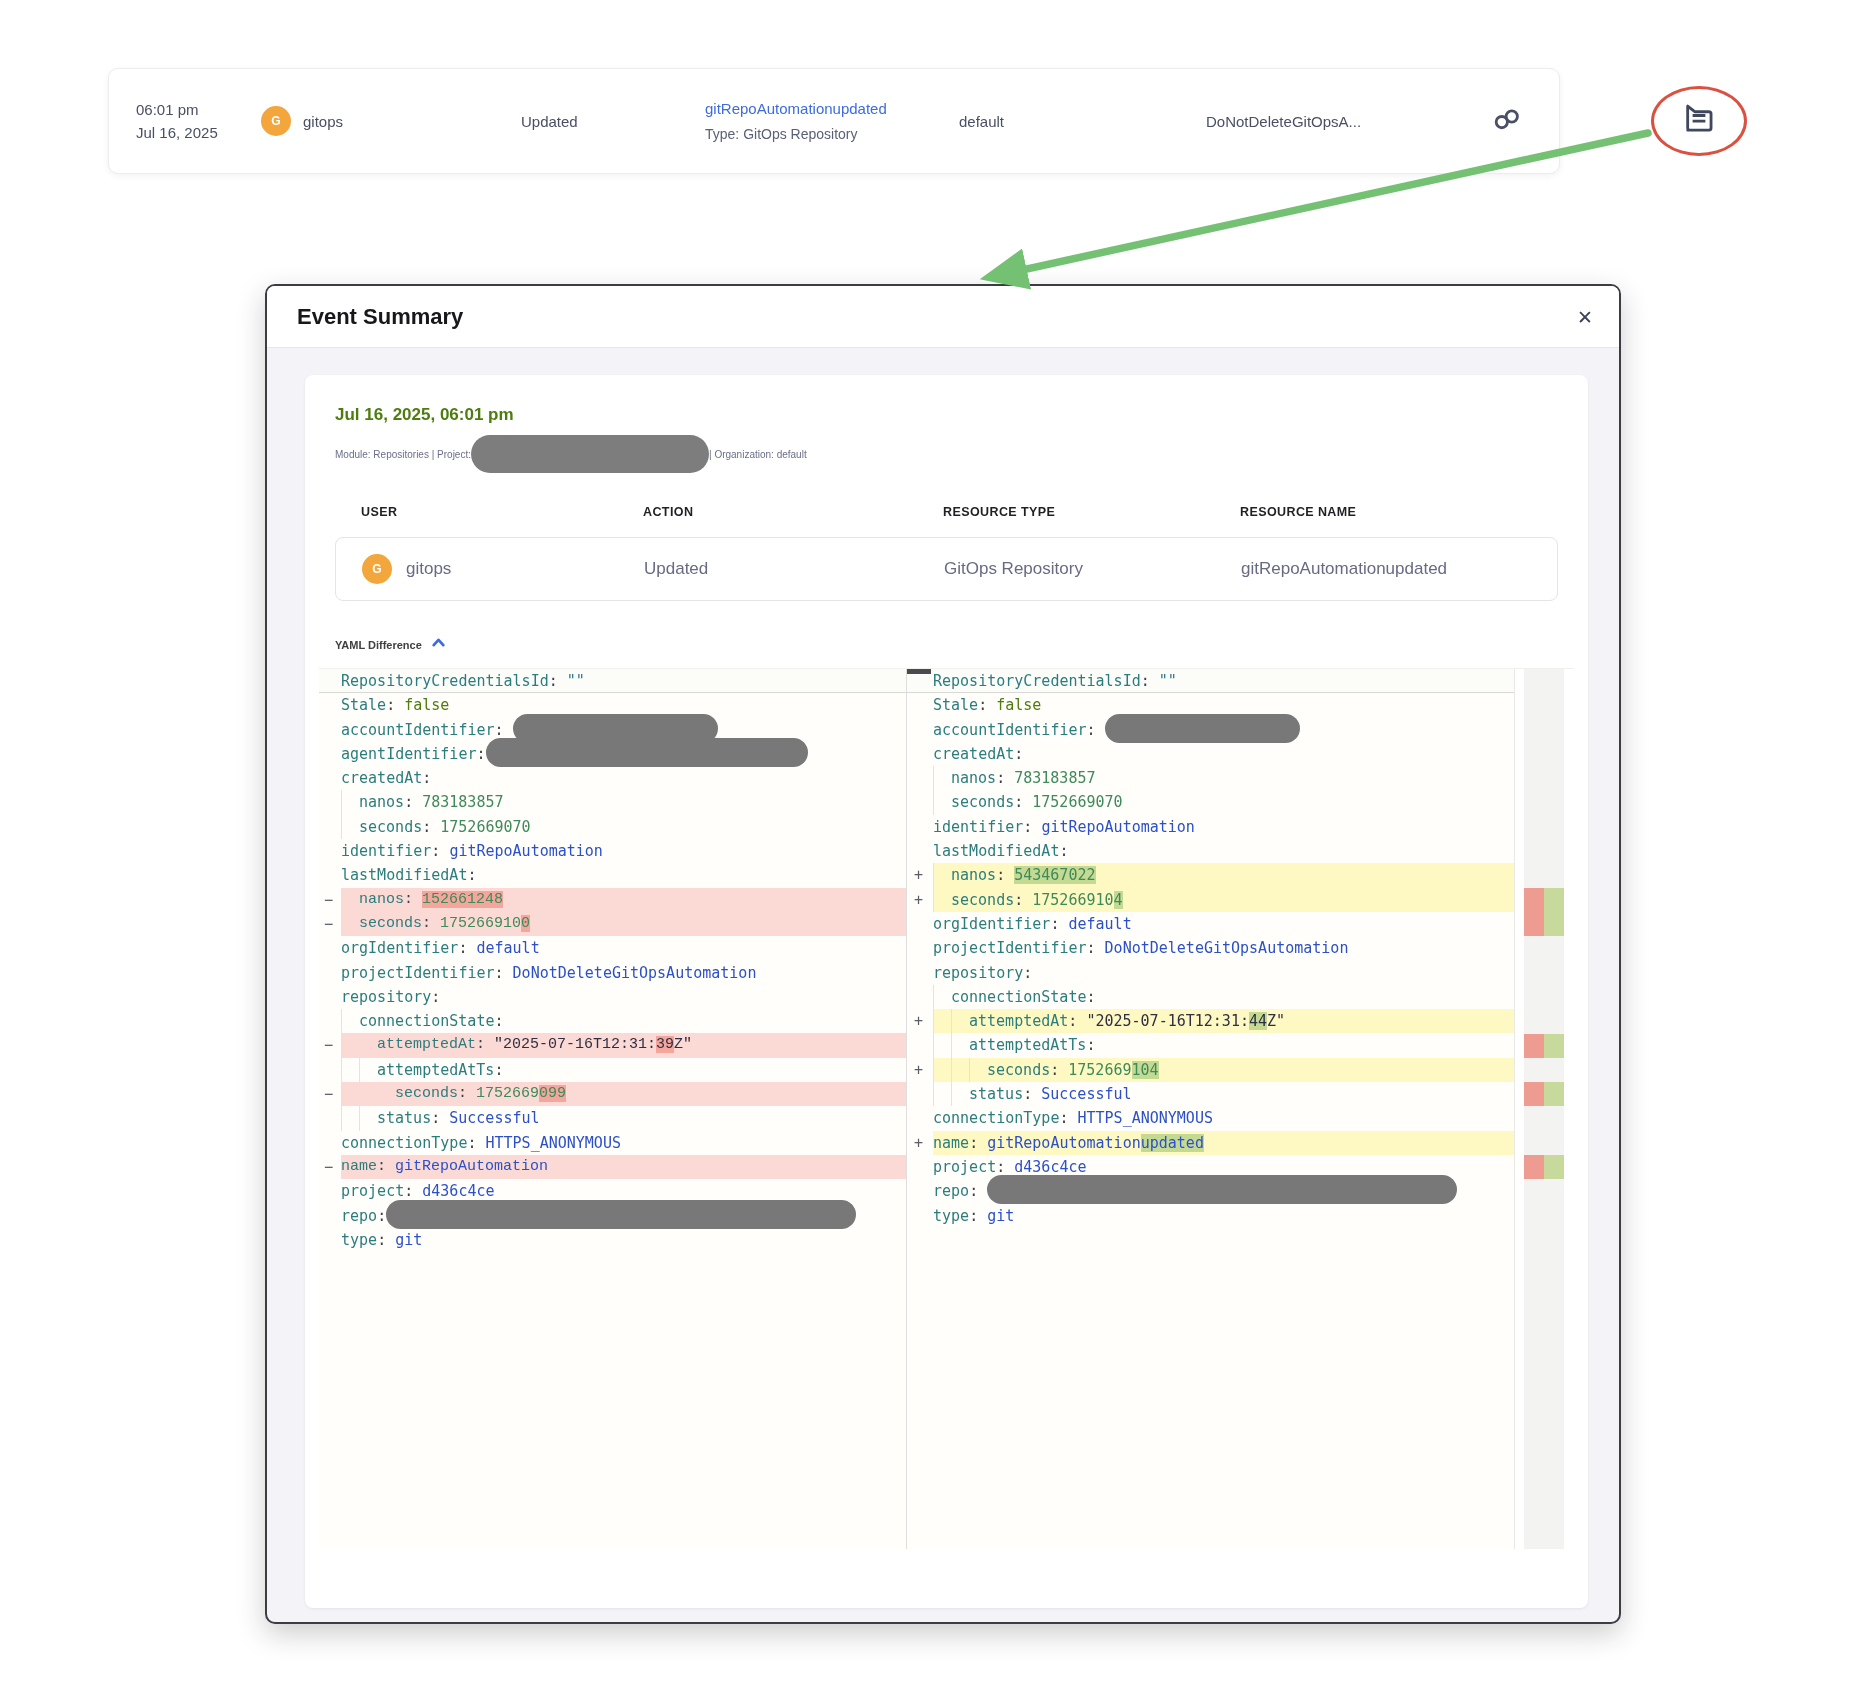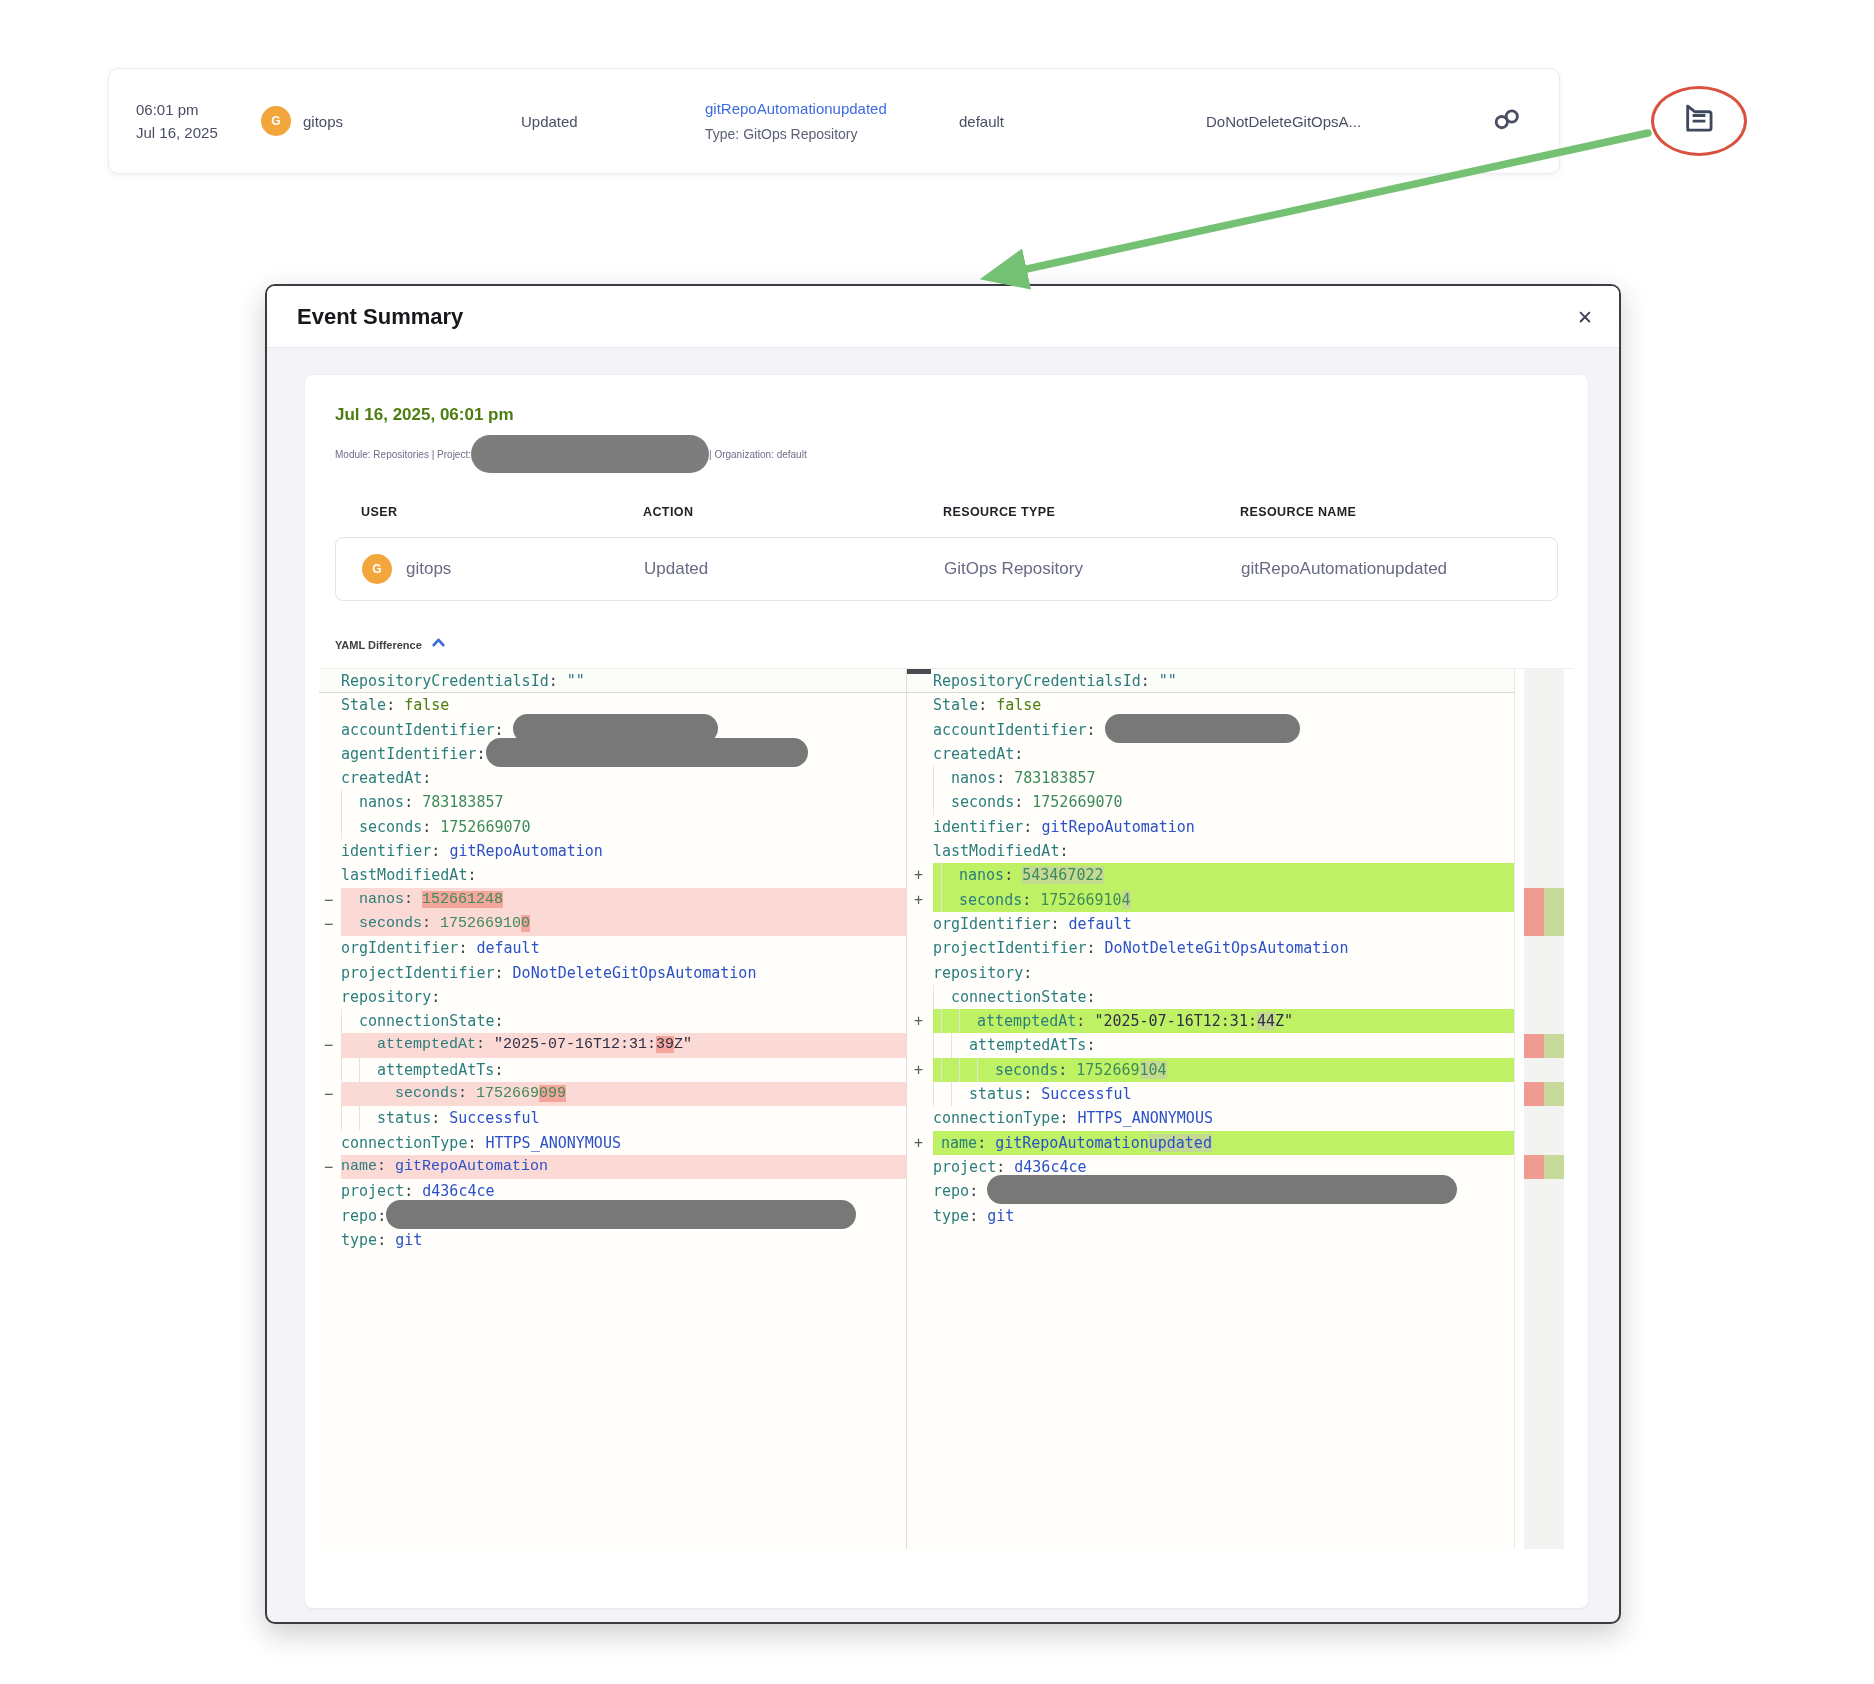--- a/index.html
+++ b/index.html
@@ -69,21 +69,21 @@
   .rmark{position:absolute;left:0;width:40px;background:linear-gradient(90deg,#ee9c92 50%,#c7da9c 50%);}
   .divider-thumb{position:absolute;left:588px;top:0;width:24px;height:5px;background:#4a4a50;z-index:5;}
 
   .dline{position:relative;height:24.3px;white-space:pre;}
   .dline.first{border-bottom:1px solid #d8d8d4;background:#fcfcf9;}
   .dline .mark{position:absolute;left:5px;top:0;width:14px;color:#5a5d66;font-size:15px;}
   .dline .code{display:block;margin-left:22px;height:24.3px;}
   .pane-right .dline .code{margin-left:26px;}
   .pane-right .dline .mark{left:7px;}
   .dline.del .code{background:#fbd9d4;font-family:Liberation Mono, monospace;}
-  .dline.add .code{background:#bef264;padding-left:8px;}
+  .dline.add .code{background:#fef9c3;}
   .ind{display:inline-block;width:18px;height:24.3px;border-left:1px solid #e4e4dc;vertical-align:top;}
   .sk{color:#2a7d7d;}        
   .sp{color:#3c3f4a;}        
   .ss{color:#2b50c8;}        
   .skw{color:#4d7c0f;}       
   .sn{color:#3e8a5a;}        
   .sd{color:#2e2e44;}        
   .sq{color:#2f7a8a;}        
   .hl-r{background:#f4a69d;}
   .hl-g{background:#c4da92;}

